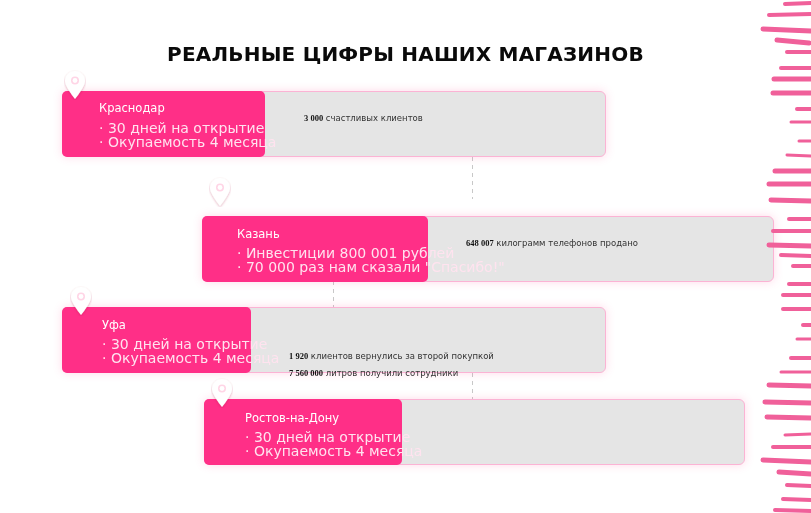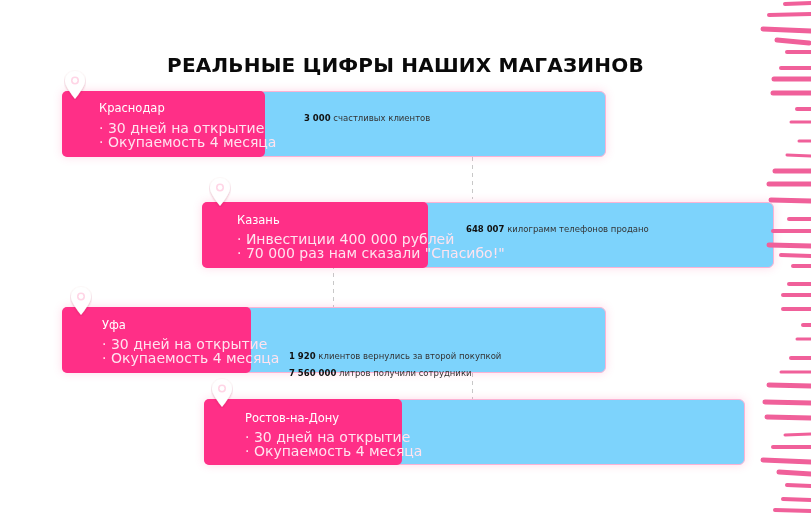--- a/index.html
+++ b/index.html
@@ -1,46 +1,46 @@
 <!DOCTYPE html>
 <html><head>
 <meta charset="utf-8">
 <style>
   * { box-sizing: border-box; margin: 0; padding: 0; }
   html, body { width: 811px; height: 513px; background: #ffffff; overflow: hidden; }
   body { position: relative; font-family: "DejaVu Sans", sans-serif; color: #1a1a1a; }
 
   .title {
-    position: absolute; left: 0; top: 53px; width: 811px; text-align: center;
+    position: absolute; left: 0; top: 42px; width: 811px; text-align: center;
     font-family: "DejaVu Sans", sans-serif; font-weight: bold; font-size: 20px;
     letter-spacing: 0.2px; color: #0a0a0a;
   }
 
   .card {
-    position: absolute; height: 66px; background: #7dd3fc;
+    position: absolute; height: 66px; background: #e5e5e5;
     border: 1.5px solid #fbb3d4; border-radius: 6px;
     box-shadow: 0 0 10px rgba(255, 80, 150, 0.22);
   }
   .card .pink {
     position: absolute; left: -1px; top: -1px; bottom: -1px;
     background: #ff2f87; border-radius: 5px;
     color: #fff;
   }
   .card .city {
     position: absolute; font-size: 11.5px; font-weight: normal; color: #fff;
   }
   .card .bullet {
     position: absolute; font-size: 14px; color: #ffe3ef;
     white-space: nowrap;
   }
   .card .facts {
     position: absolute; font-size: 8.5px; color: #333;
     white-space: nowrap;
   }
-  .card .facts b { color: #111; font-weight: bold; }
+  .card .facts b { color: #111; font-weight: bold; font-family: Liberation Serif, serif; }
   .card .fact-line { display: block; height: 17px; line-height: 12px; }
 
   .pin {
     position: absolute; width: 22px; height: 30px;
   }
 
   .dash {
     position: absolute; width: 1px;
     background: repeating-linear-gradient(to bottom, #c8c8c8 0 4px, transparent 4px 8px);
   }
@@ -60,24 +60,24 @@
   <div class="pink" style="width:203px;">
     <div class="city" style="left:37px; top:10px;">Краснодар</div>
     <div class="bullet" style="left:37px; top:29px;">· 30 дней на открытие</div>
     <div class="bullet" style="left:37px; top:43px;">· Окупаемость 4 месяца</div>
   </div>
   <div class="facts" style="left:241px; top:20px;">
     <span class="fact-line"><span></span><b>3 000</b><span> счастливых клиентов</span></span>
   </div>
 </div>
 
-<div class="card" style="left:202px; top:202px; width:572px;">
+<div class="card" style="left:202px; top:216px; width:572px;">
   <div class="pink" style="width:226px;">
     <div class="city" style="left:35px; top:11px;">Казань</div>
-    <div class="bullet" style="left:35px; top:29px;">· Инвестиции 400 000 рублей</div>
+    <div class="bullet" style="left:35px; top:29px;">· Инвестиции 800 001 рублей</div>
     <div class="bullet" style="left:35px; top:43px;">· 70 000 раз нам сказали "Спасибо!"</div>
   </div>
   <div class="facts" style="left:263px; top:20px;">
     <span class="fact-line"><span></span><b>648 007</b><span> килограмм телефонов продано</span></span>
   </div>
 </div>
 
 <div class="card" style="left:62px; top:307px; width:544px;">
   <div class="pink" style="width:189px;">
     <div class="city" style="left:40px; top:11px;">Уфа</div>

